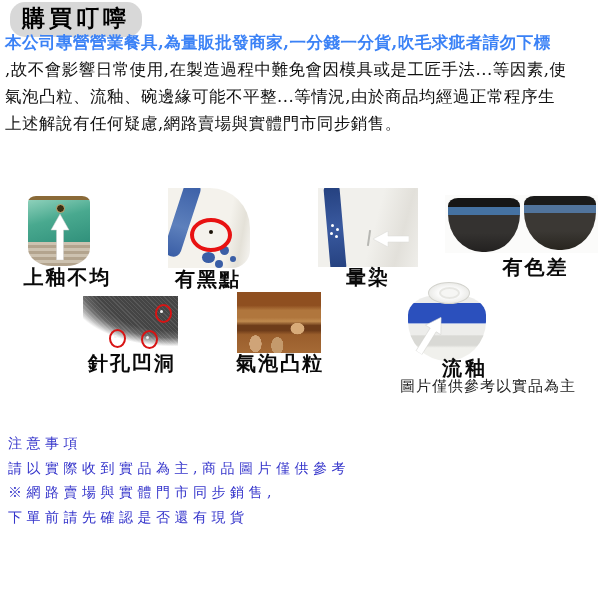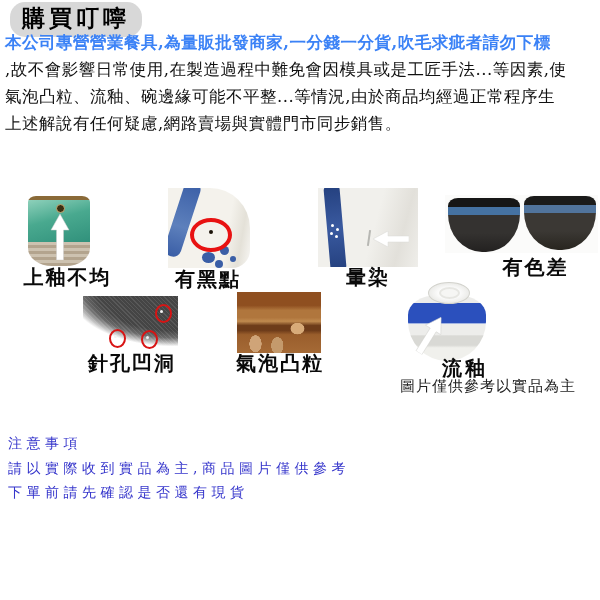--- a/index.html
+++ b/index.html
@@ -212,14 +212,15 @@
     <polygon points="10,0 19,15 13.5,15 13.5,42 6.5,42 6.5,15 1,15" fill="#ffffff" stroke="#d0d0cc" stroke-width="0.5"></polygon>
   </svg>
 </div>
 <div class="defect-label" style="left:434px;top:355px;width:62px;letter-spacing:3px;">流釉</div>
 
 <div class="abs photo-note">圖片僅供參考以實品為主</div>
 
 <div class="abs notice">
   <div class="nline">注意事項</div>
   <div class="nline">請以實際收到實品為主,商品圖片僅供參考</div>
+  <div class="nline">※網路賣場與實體門市同步銷售,</div>
   <div class="nline">下單前請先確認是否還有現貨</div>
 </div>
 
 </body></html>

